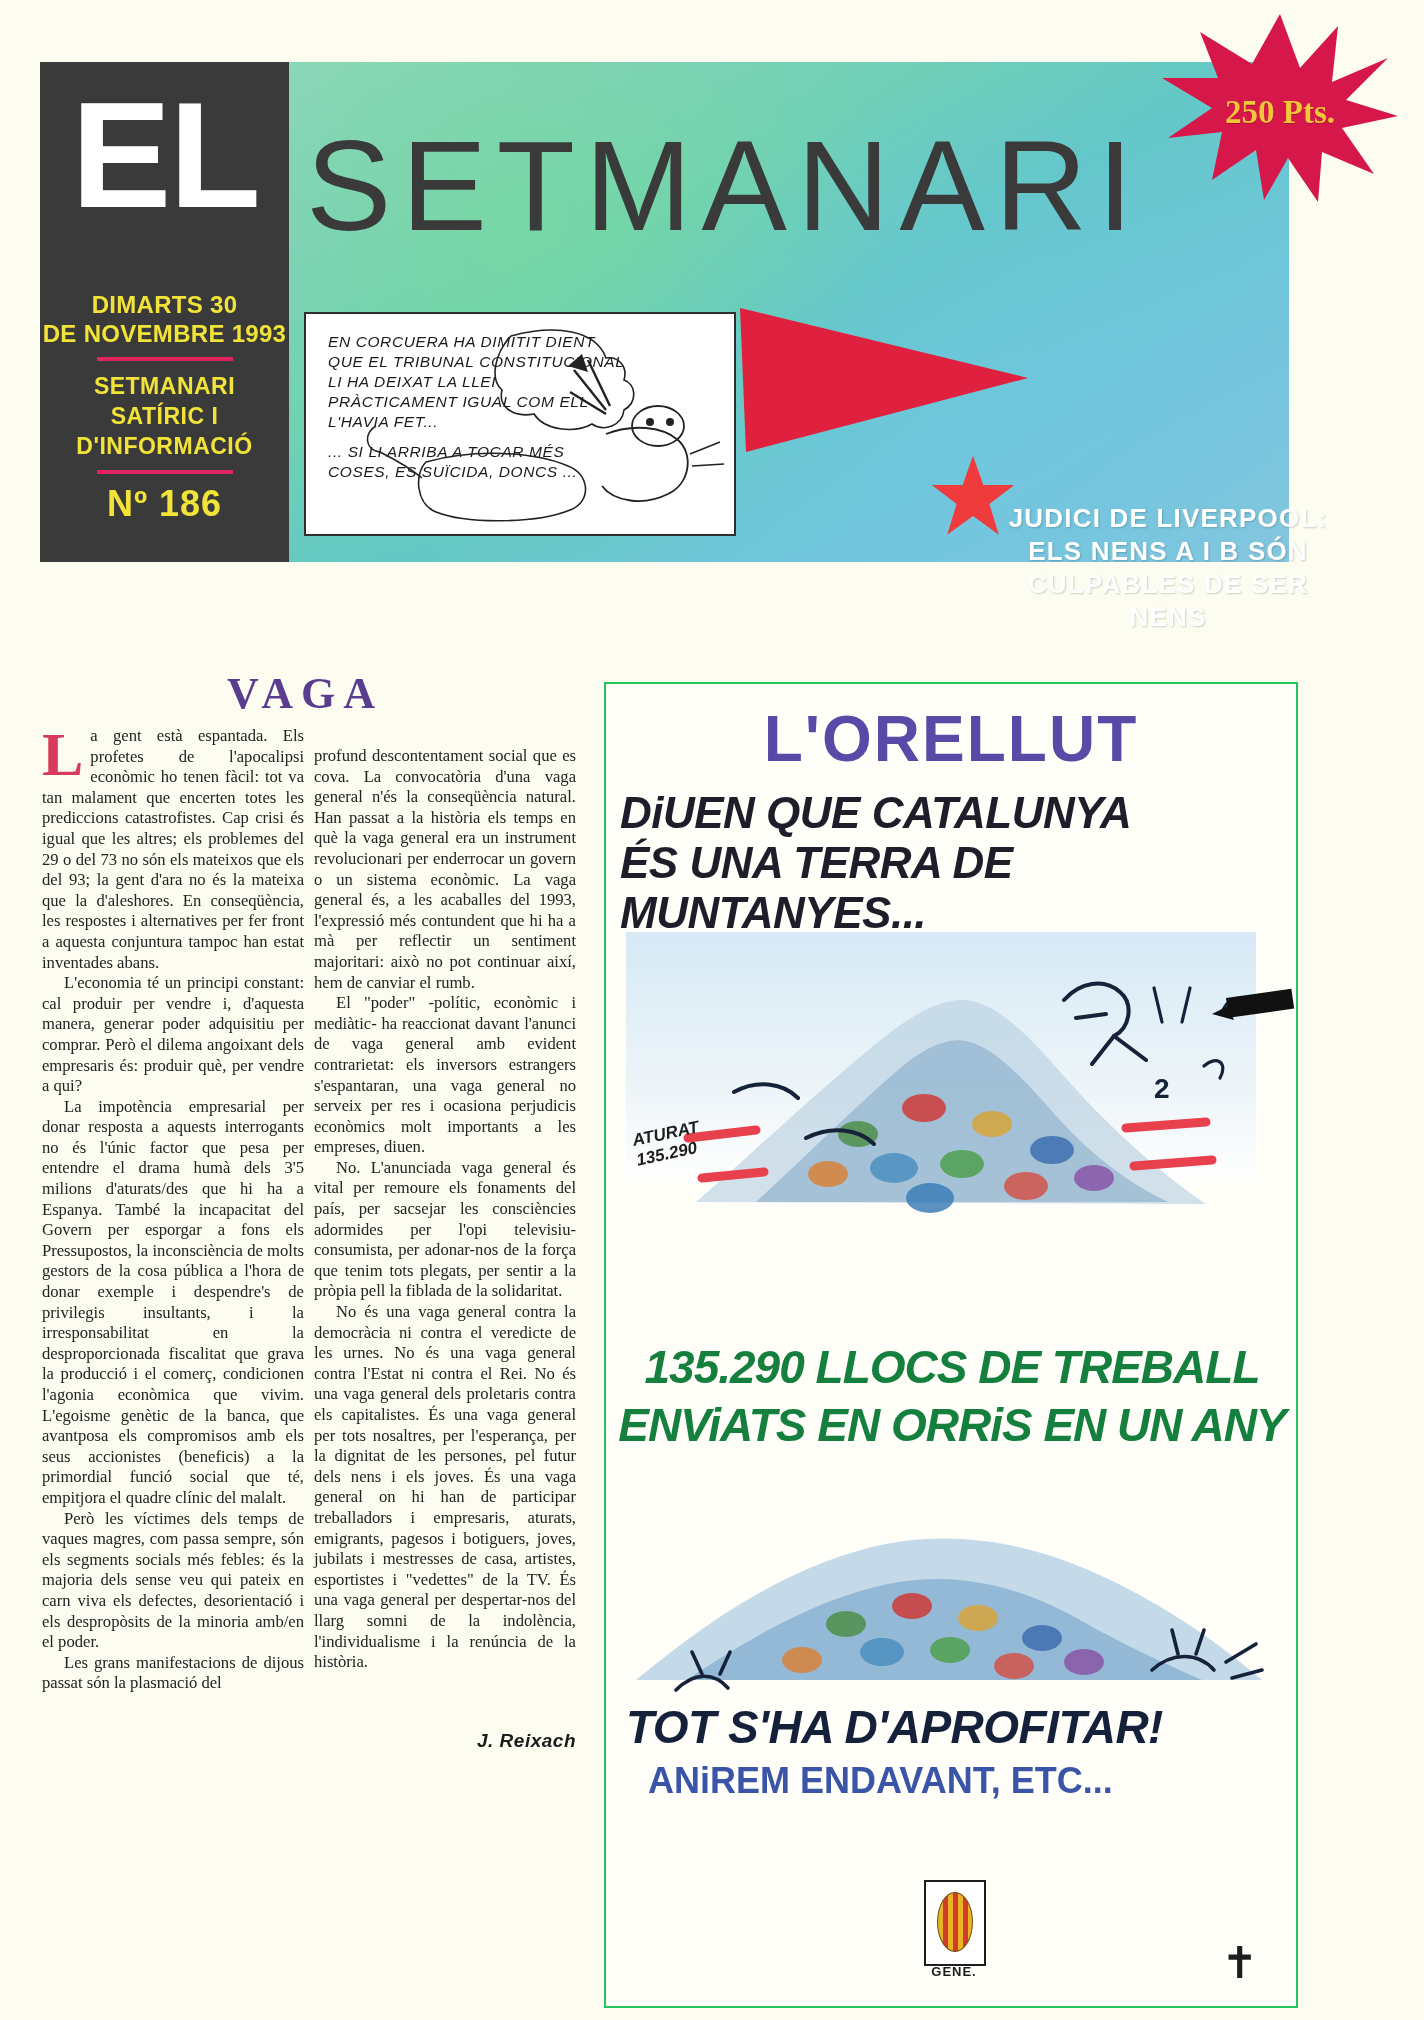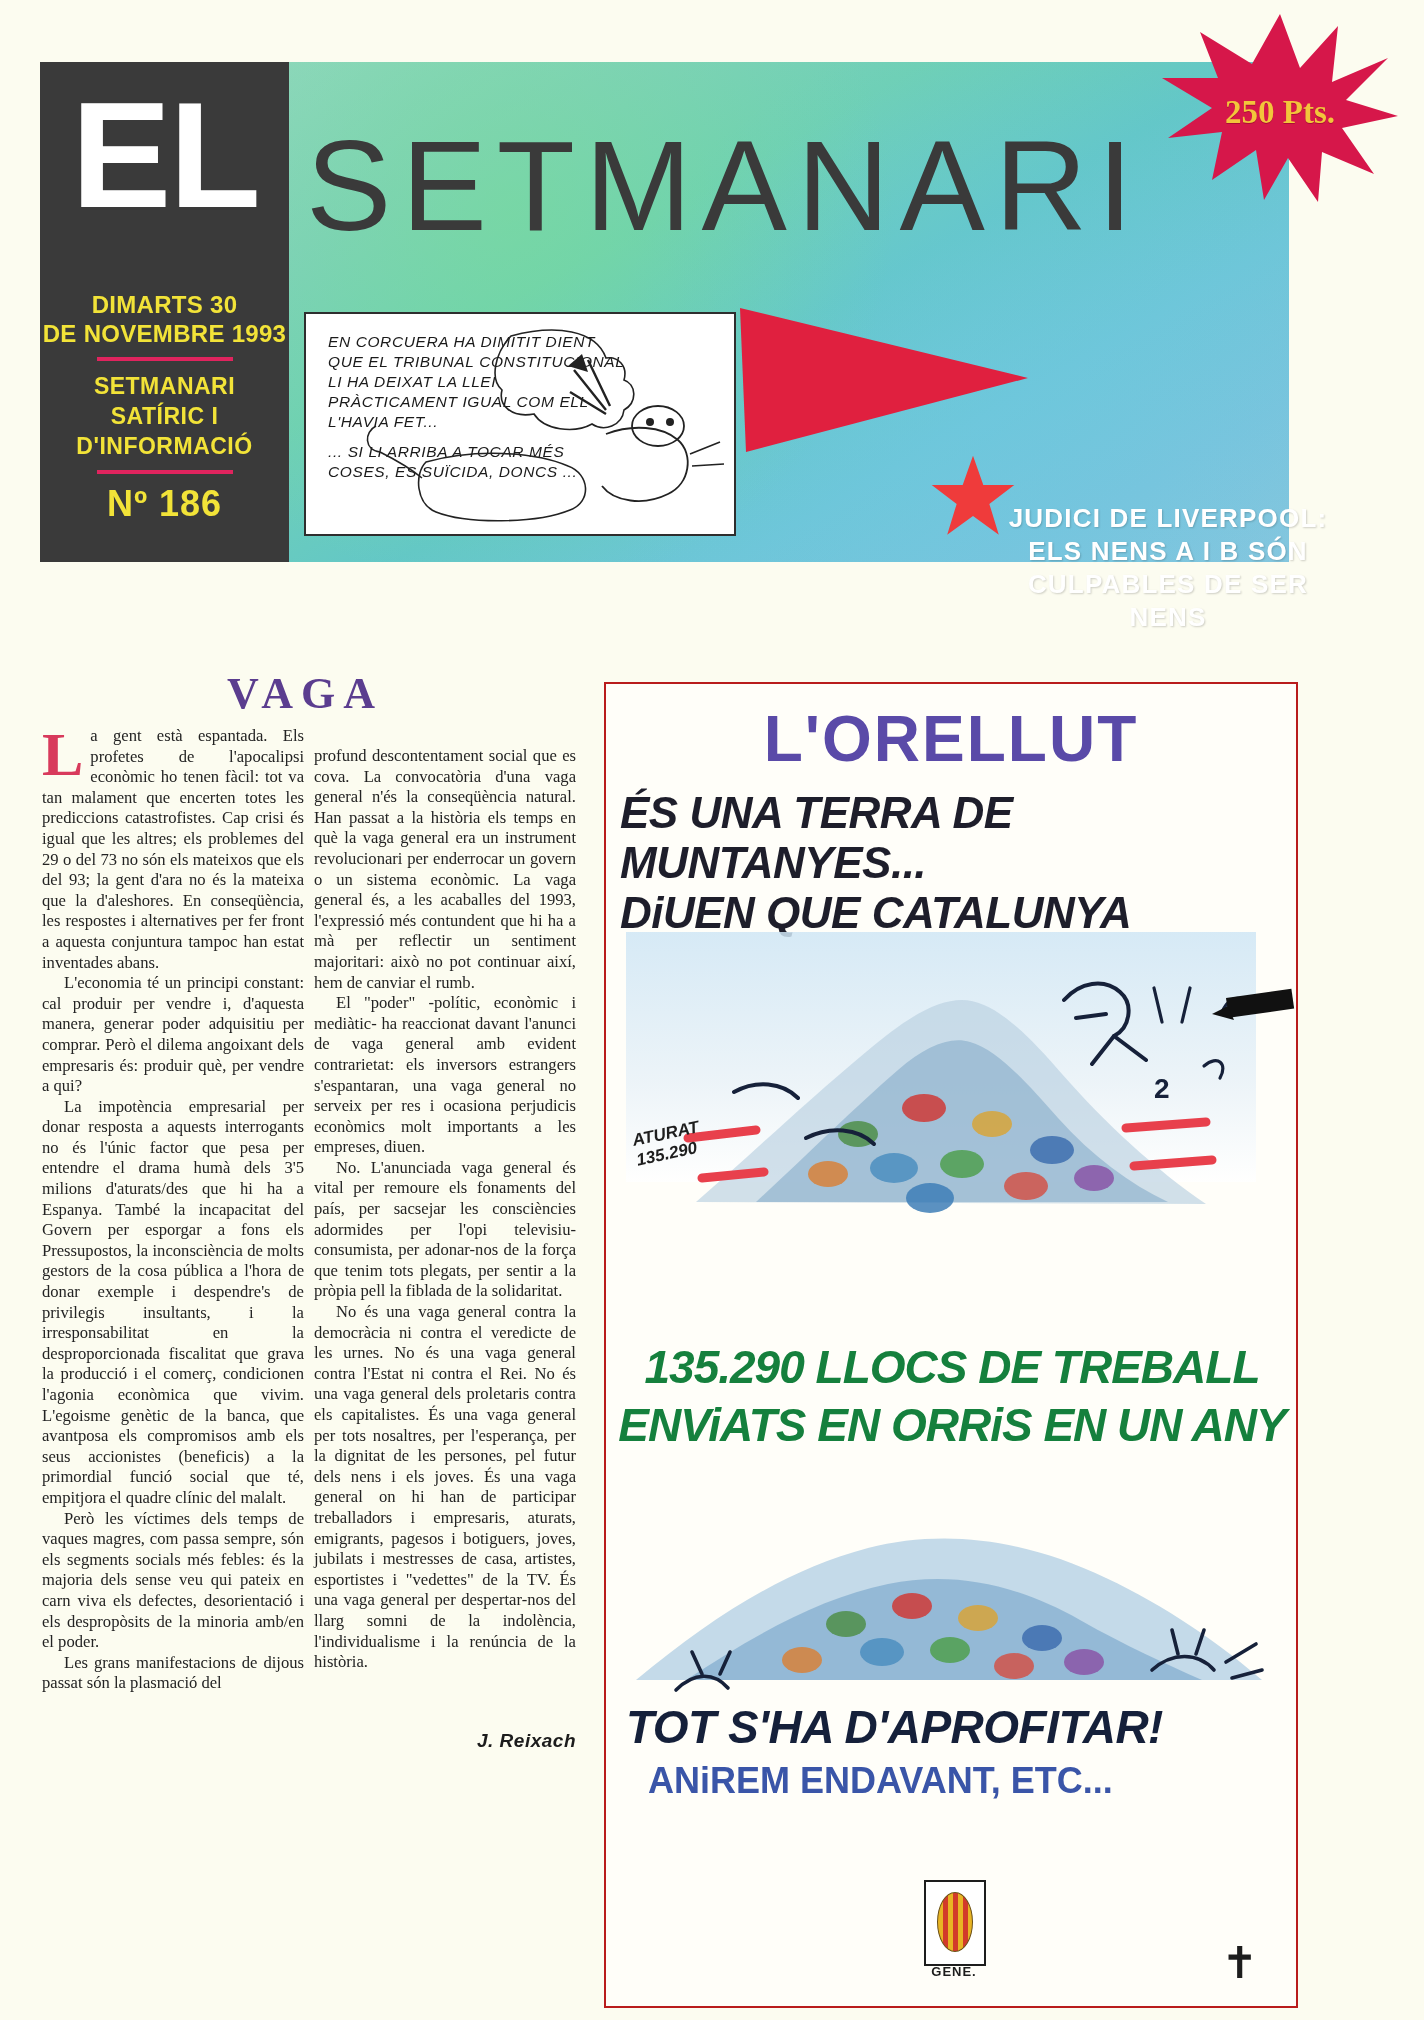--- a/index.html
+++ b/index.html
@@ -67,21 +67,21 @@
   .col2{left:314px;margin-top:20px;}
   .col p{margin:0;text-indent:22px;}
   .col p.first{text-indent:0;}
   .dropcap{float:left;font-family:"Liberation Serif",serif;font-weight:bold;color:#d83a5c;
       font-size:62px;line-height:52px;margin:2px 7px 0 0;}
   .byline{margin-top:58px;text-align:right;font-family:"Liberation Sans",sans-serif;
       font-weight:bold;font-style:italic;font-size:19px;color:#1c1c1c;letter-spacing:.5px;}
 
   
   .orellut{position:absolute;left:604px;top:682px;width:690px;height:1322px;
-      background:#fffef9;border:2px solid #b91c1c;overflow:hidden;}
+      background:#fffef9;border:2px solid #22c55e;overflow:hidden;}
   .or-title{position:absolute;left:0;top:18px;width:690px;text-align:center;
       font-family:"Liberation Sans",sans-serif;font-weight:bold;color:#5a4aa8;
       font-size:64px;letter-spacing:2px;}
   .or-h1{position:absolute;left:14px;top:104px;width:660px;
       font-family:"Liberation Sans",sans-serif;font-weight:bold;font-style:italic;
       color:#1e1e2b;font-size:44px;line-height:50px;letter-spacing:-.5px;text-align:left;}
   .or-red{position:absolute;left:10px;top:654px;width:672px;
       font-family:"Liberation Sans",sans-serif;font-weight:bold;font-style:italic;
       color:#15803d;font-size:46px;line-height:58px;letter-spacing:-1px;text-align:center;}
   .or-blue1{position:absolute;left:20px;top:1018px;width:660px;
@@ -182,22 +182,22 @@
     <p class="first"><span>profund descontentament social que es cova. La convocatòria d'una vaga general n'és la conseqüència natural. Han passat a la història els temps en què la vaga general era un instrument revolucionari per enderrocar un govern o un sistema econòmic. La vaga general és, a les acaballes del 1993, l'expressió més contundent que hi ha a mà per reflectir un sentiment majoritari: això no pot continuar així, hem de canviar el rumb.</span></p>
     <p><span>El "poder" -polític, econòmic i mediàtic- ha reaccionat davant l'anunci de vaga general amb evident contrarietat: els inversors estrangers s'espantaran, una vaga general no serveix per res i ocasiona perjudicis econòmics molt importants a les empreses, diuen.</span></p>
     <p><span>No. L'anunciada vaga general és vital per remoure els fonaments del país, per sacsejar les consciències adormides per l'opi televisiu-consumista, per adonar-nos de la força que tenim tots plegats, per sentir a la pròpia pell la fiblada de la solidaritat.</span></p>
     <p><span>No és una vaga general contra la democràcia ni contra el veredicte de les urnes. No és una vaga general contra l'Estat ni contra el Rei. No és una vaga general dels proletaris contra els capitalistes. És una vaga general per tots nosaltres, per l'esperança, per la dignitat de les persones, pel futur dels nens i els joves. És una vaga general on hi han de participar treballadors i empresaris, aturats, emigrants, pagesos i botiguers, joves, jubilats i mestresses de casa, artistes, esportistes i "vedettes" de la TV. És una vaga general per despertar-nos del llarg somni de la indolència, l'individualisme i la renúncia de la història.</span></p>
     <div class="byline">J. Reixach</div>
   </div>
 
   <div class="orellut">
     <div class="or-title">L'ORELLUT</div>
     <div class="or-h1">
+      <div>DiUEN QUE CATALUNYA</div>
       <div>ÉS UNA TERRA DE MUNTANYES...</div>
-      <div>DiUEN QUE CATALUNYA</div>
     </div>
 
     <div class="art-top">
       <svg width="690" height="420" viewBox="0 0 690 420">
         <defs>
           <linearGradient id="sky" x1="0" y1="0" x2="0" y2="1">
             <stop offset="0%" stop-color="#cfe6f5"></stop>
               <stop offset="60%" stop-color="#e9f2f8"></stop>
               <stop offset="100%" stop-color="#ffffff"></stop>
           </linearGradient>

